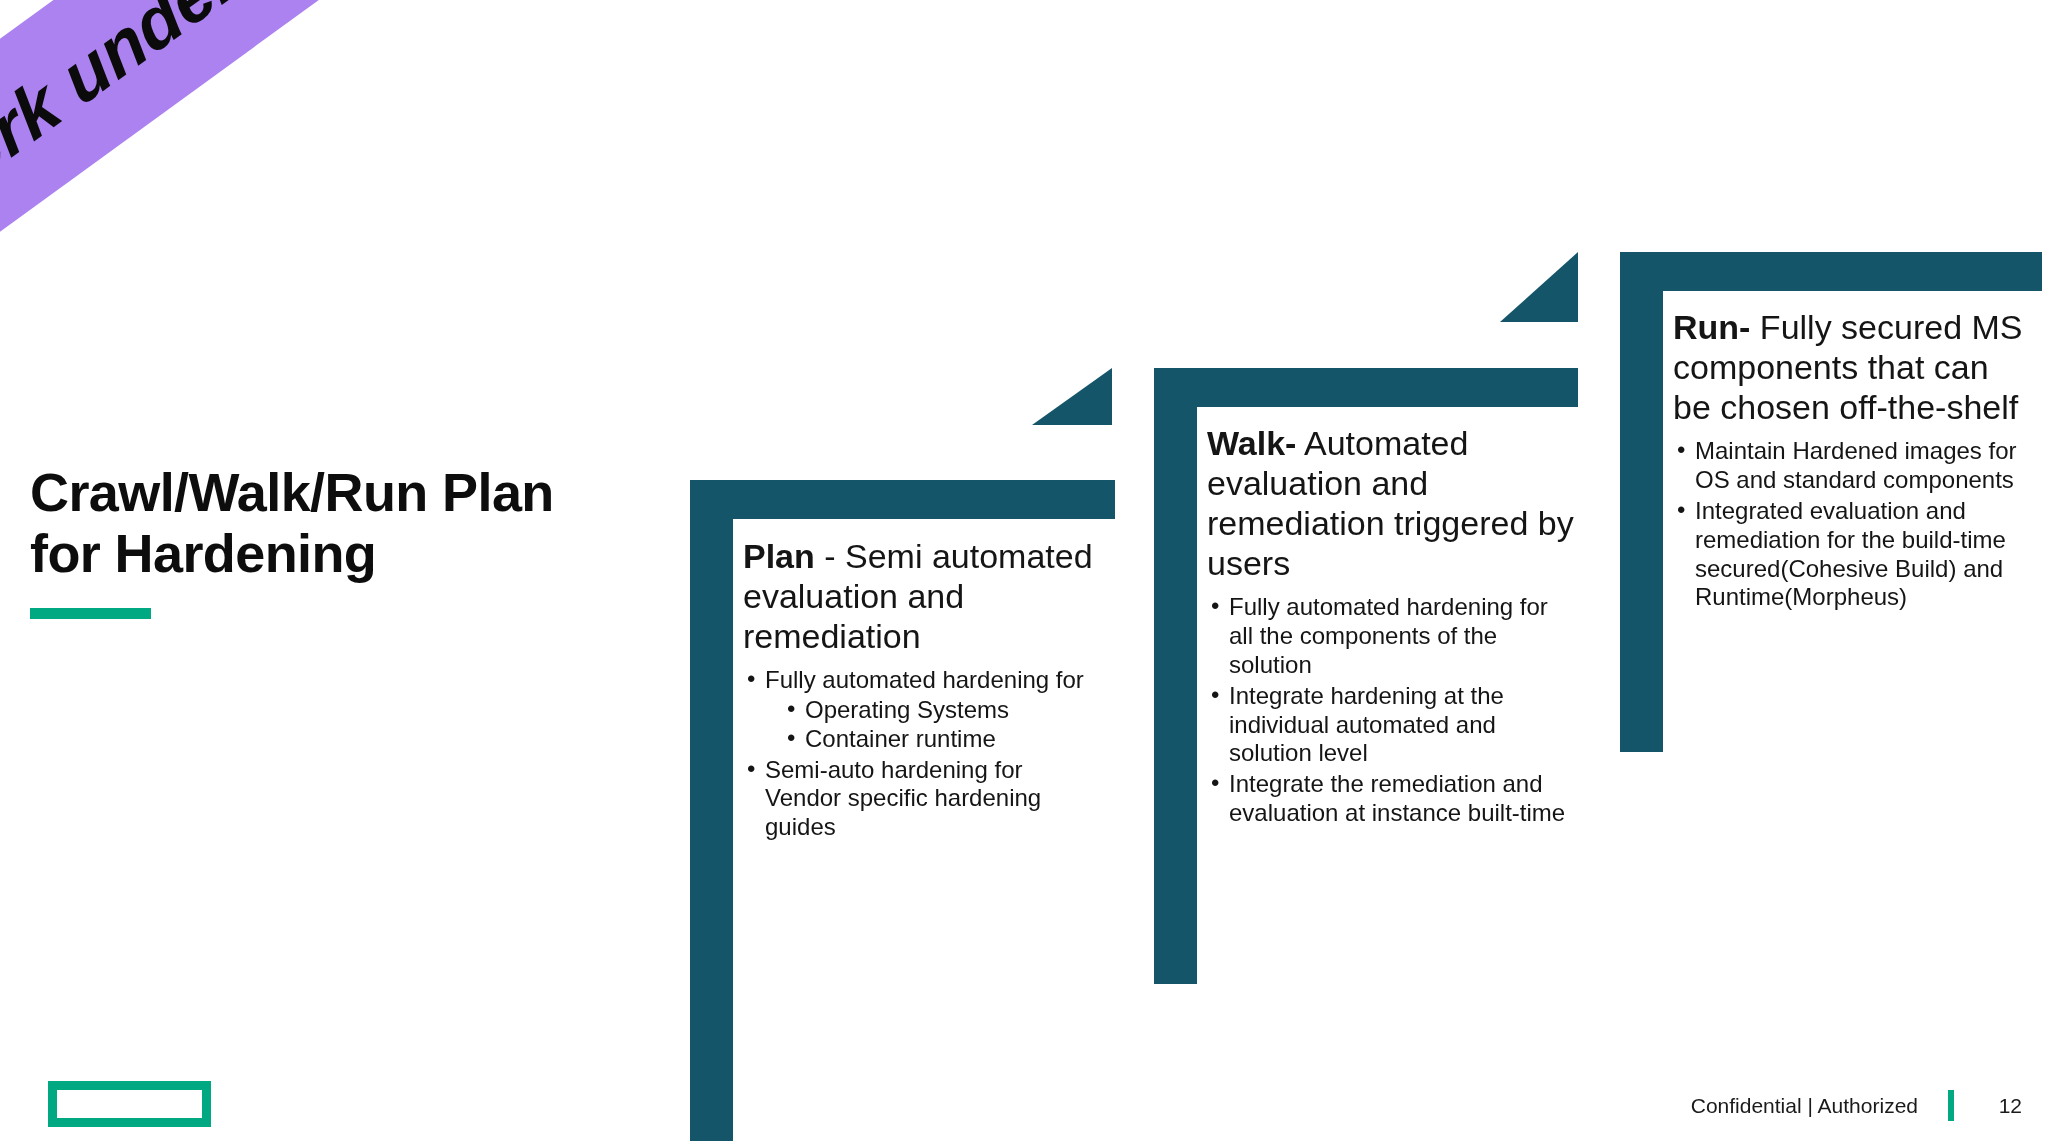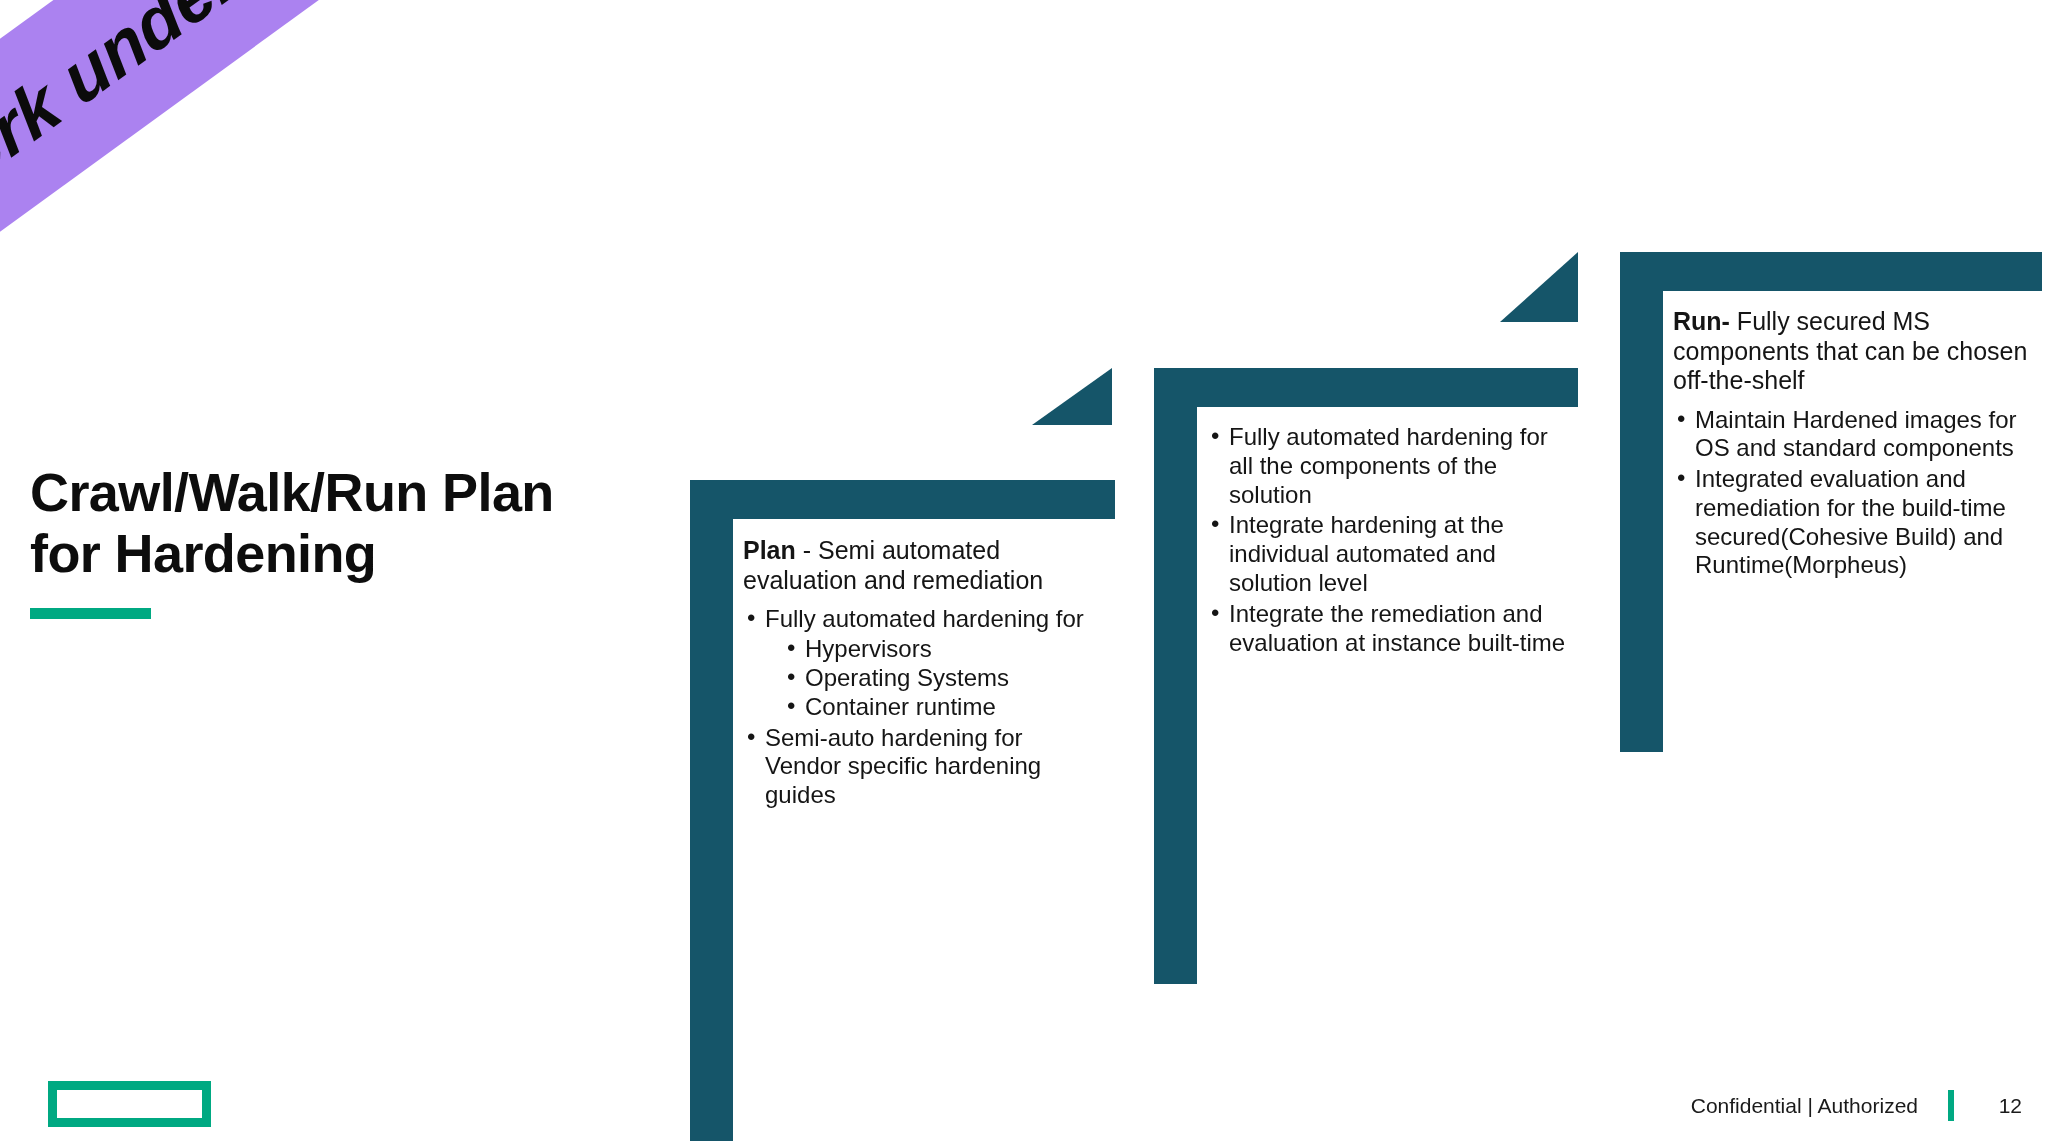--- a/index.html
+++ b/index.html
@@ -80,21 +80,21 @@
   .stage-sidebar {
     position: absolute;
     left: 0;
     width: 43px;
     background: #155569;
   }
   .stage-body {
     position: absolute;
   }
   .stage-heading {
-    font-size: 25px;
+    font-size: 34px;
     line-height: 1.18;
     color: #151515;
     margin: 0 0 10px 0;
     font-weight: 400;
   }
   .stage-heading b {
     font-weight: 700;
   }
   ul.stage-list {
     list-style: none;
@@ -226,34 +226,34 @@
 
   <div id="card-crawl" class="stage-card">
     <div class="stage-topbar"></div>
     <div class="stage-sidebar"></div>
     <div class="stage-body">
       <p class="stage-heading"><b>Plan</b><span> - Semi automated evaluation and remediation</span></p>
       <ul class="stage-list">
         <li>
           <span>Fully automated hardening for</span>
           <ul class="sub-list">
-            <li>Hypervisors</li>
             <li>Operating Systems</li>
             <li>Container runtime</li>
           </ul>
         </li>
         <li>Semi-auto hardening for Vendor specific hardening guides</li>
       </ul>
     </div>
   </div>
 
   <div id="card-walk" class="stage-card">
     <div class="stage-topbar"></div>
     <div class="stage-sidebar"></div>
     <div class="stage-body">
+      <p class="stage-heading"><b>Walk-</b><span> Automated evaluation and remediation triggered by users</span></p>
       <ul class="stage-list">
         <li>Fully automated hardening for all the components of the solution</li>
         <li>Integrate hardening at the individual automated and solution level</li>
         <li>Integrate the remediation and evaluation at instance built-time</li>
       </ul>
     </div>
   </div>
 
   <div id="card-run" class="stage-card">
     <div class="stage-topbar"></div>

